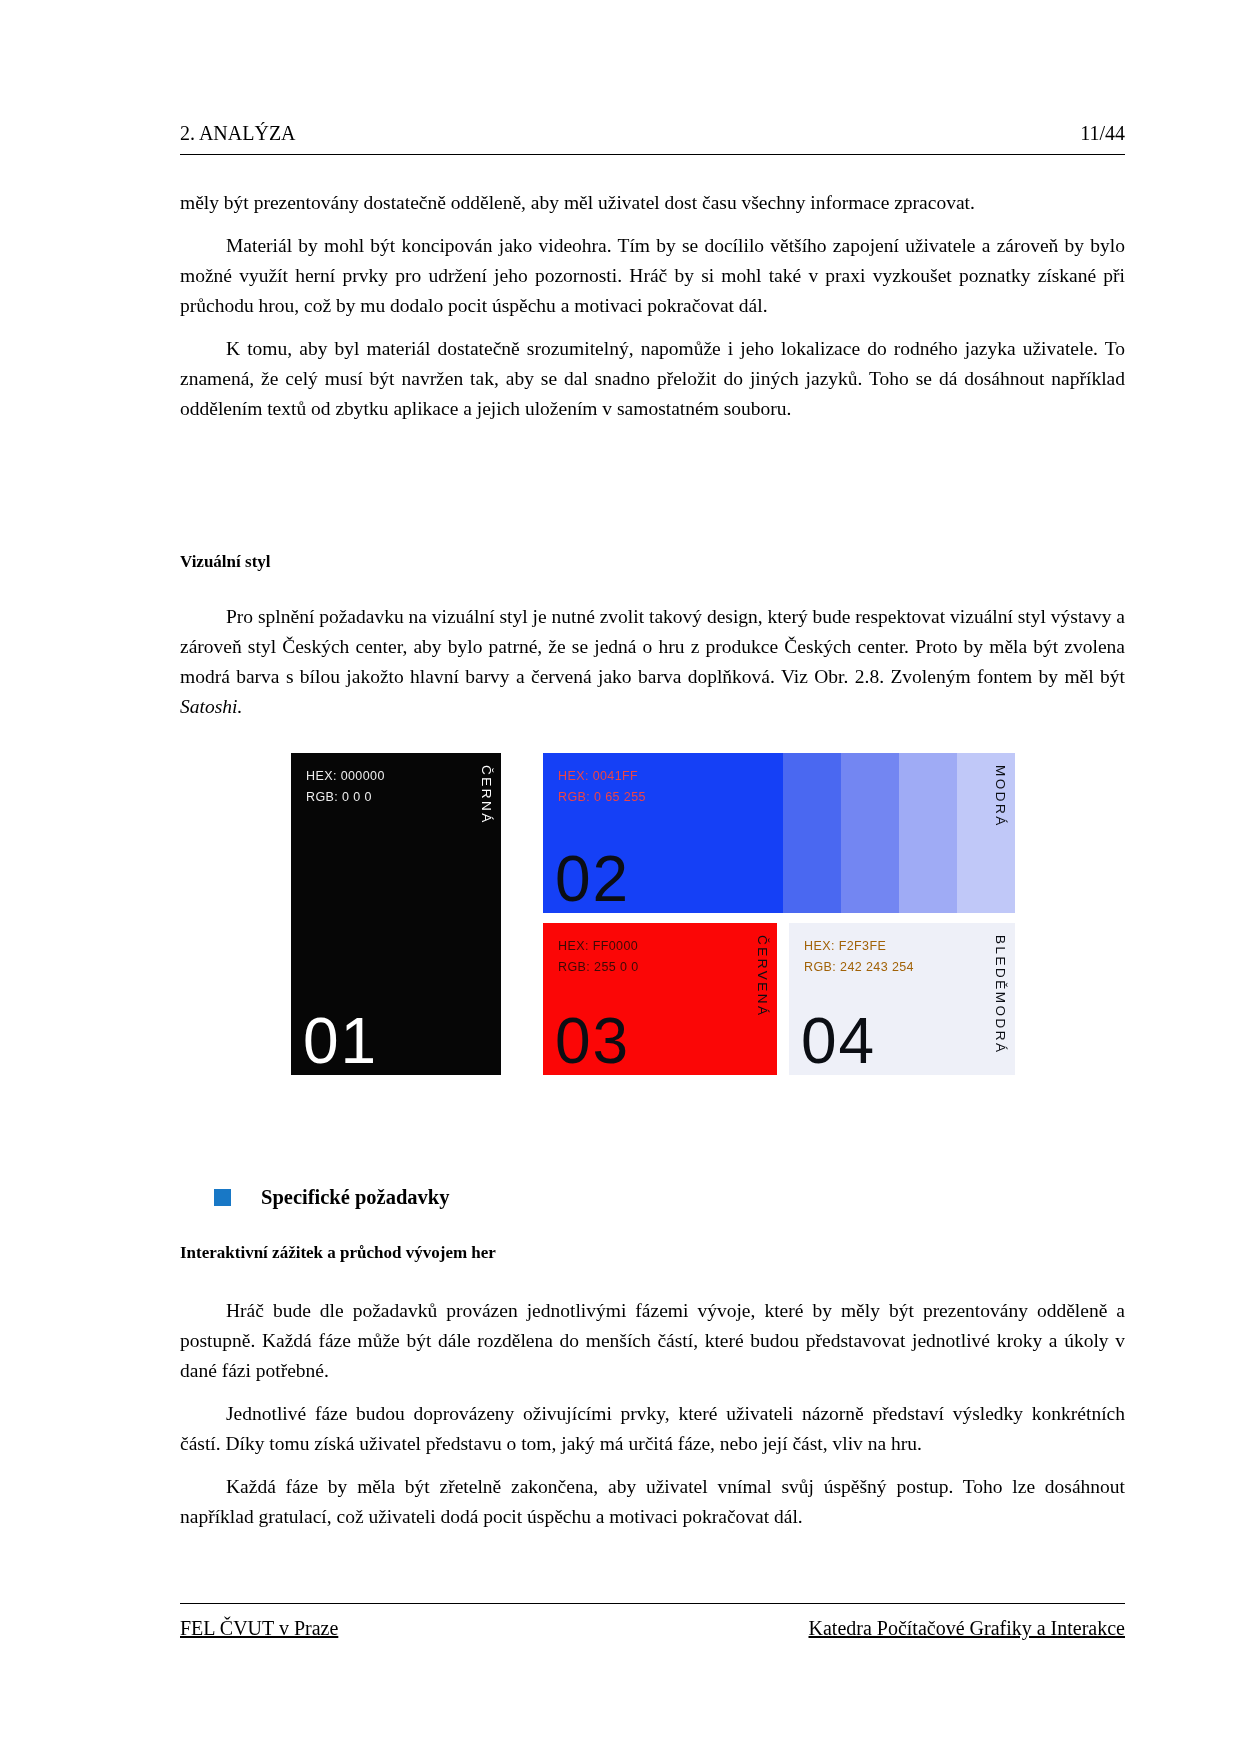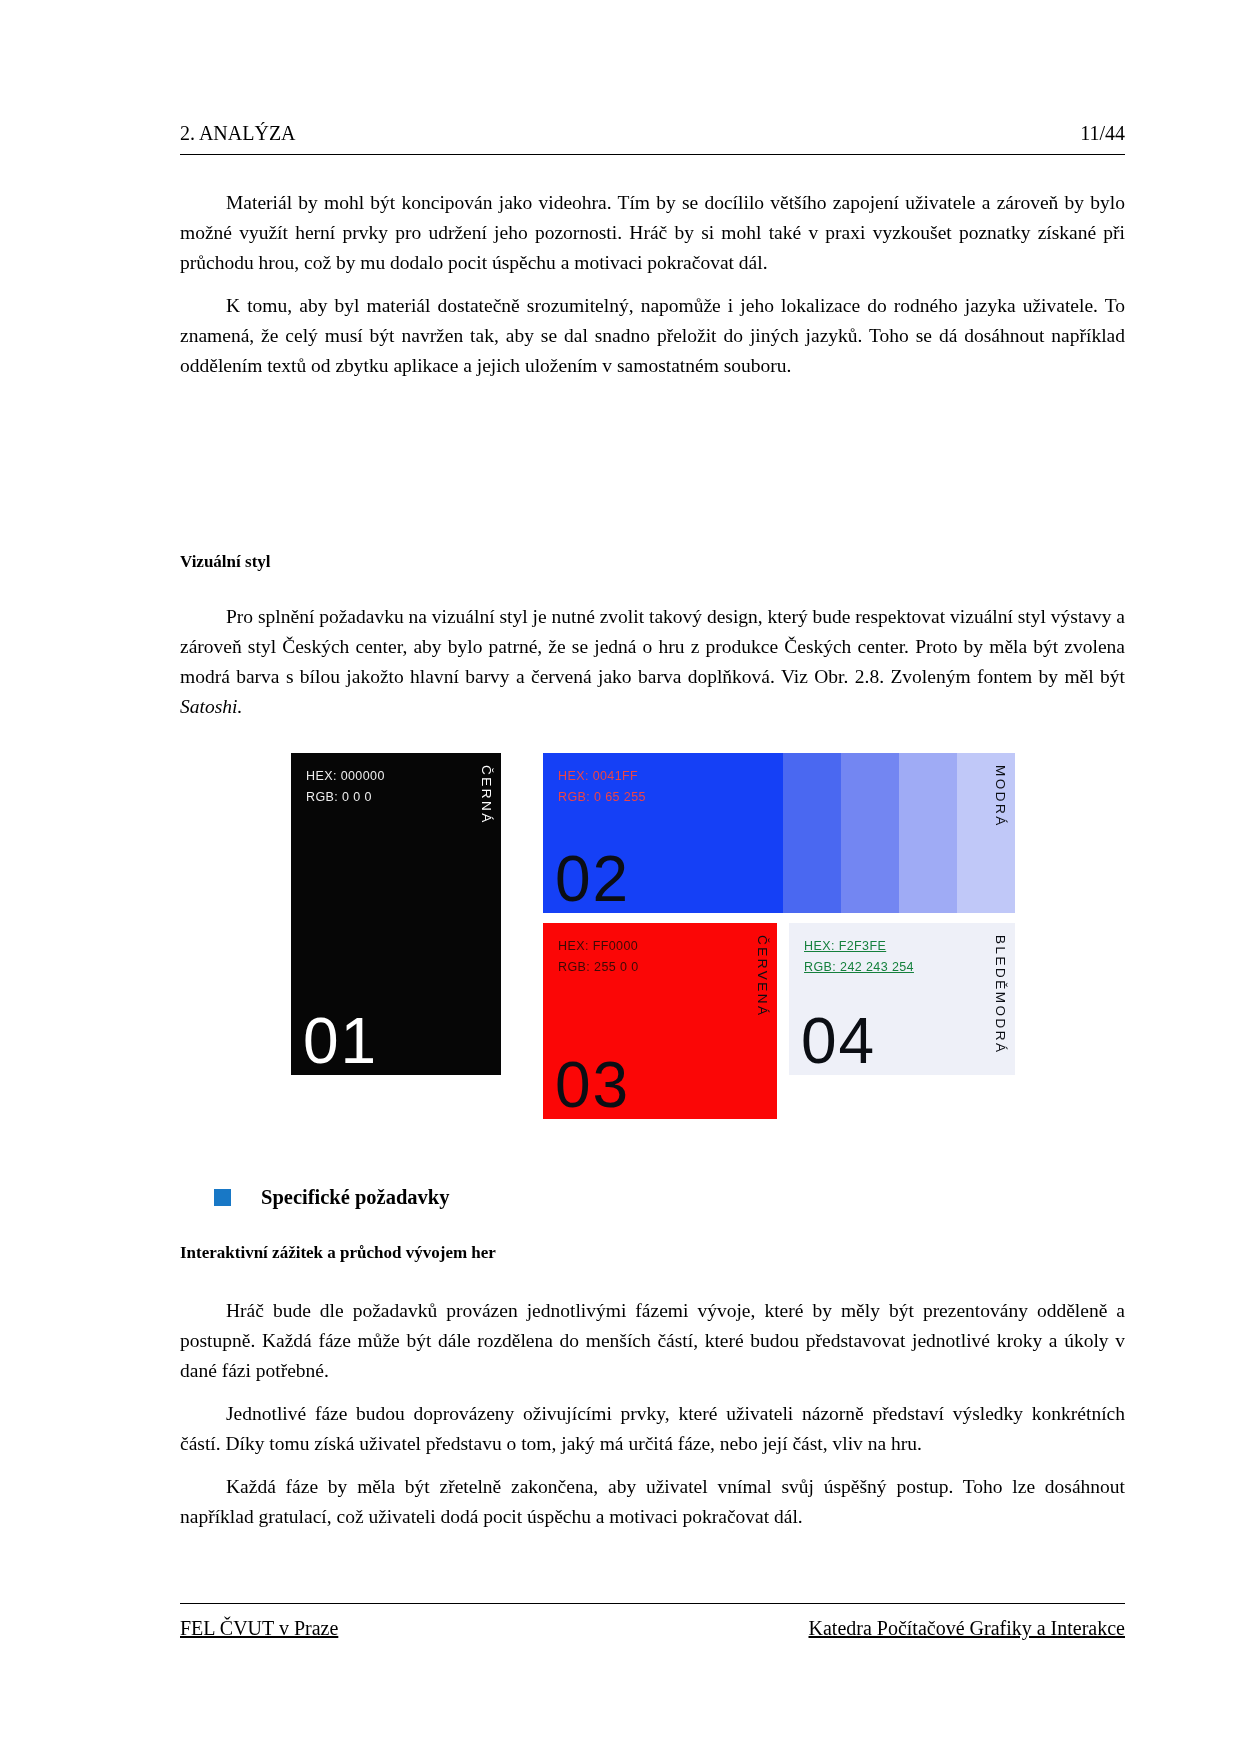--- a/index.html
+++ b/index.html
@@ -55,21 +55,21 @@
   .bulletsq{width:17px;height:17px;flex:none;}
   .bulletrow .lbl{
     font-size:20.5px;font-weight:bold;
     margin-left:30px;
   }
   
   .palette{position:absolute;left:291px;top:753px;width:724px;height:322px;}
   .swatch{position:absolute;overflow:hidden;}
   .sw-black{left:0;top:0;width:210px;height:322px;}
   .sw-blue {left:252px;top:0;width:472px;height:160px;display:flex;}
-  .sw-red  {left:252px;top:170px;width:234px;height:196px;}
+  .sw-red  {left:252px;top:170px;width:234px;height:152px;}
   .sw-pale {left:498px;top:170px;width:226px;height:152px;}
   .sw-blue .mainfill{width:240px;flex:none;height:100%;}
   .sw-blue .shade{flex:1;height:100%;}
   .hexinfo{
     position:absolute;top:13px;left:15px;
     font-family:"Liberation Sans",sans-serif;
     font-size:12.5px;line-height:1.65;
     letter-spacing:0.4px;
     white-space:pre-line;
   }
@@ -83,39 +83,40 @@
   .bignum{
     position:absolute;bottom:2px;left:12px;
     font-family:"Liberation Sans",sans-serif;
     font-weight:300;
     font-size:64px;line-height:1;
     letter-spacing:2px;
   }
   .tx-light{color:#ededed;}
   .tx-darkblue{color:#ef4444;}
   .tx-darkred{color:#3c0a05;}
-  .tx-gray{color:#15803d;text-decoration:underline;}
+  .tx-gray{color:#a16207;}
   .tx-white{color:#fff;}
   .tx-black{color:#0b0e14;}
   .caption{
     position:absolute;left:180px;top:1094px;width:945px;
     text-align:center;font-size:19.5px;
   }
 </style>
 </head>
 <body>
 
 <div class="page">
 
   <div class="runhead">
     <span>2. ANALÝZA</span>
     <span>11/44</span>
   </div>
 
   <div class="textblock b1">
+    <p class="noindent">měly být prezentovány dostatečně odděleně, aby měl uživatel dost času všechny informace zpracovat.</p>
     <p>Materiál by mohl být koncipován jako videohra. Tím by se docílilo většího zapojení uživatele a zároveň by bylo možné využít herní prvky pro udržení jeho pozornosti. Hráč by si mohl také v praxi vyzkoušet poznatky získané při průchodu hrou, což by mu dodalo pocit úspěchu a motivaci pokračovat dál.</p>
     <p>K tomu, aby byl materiál dostatečně srozumitelný, napomůže i jeho lokalizace do rodného jazyka uživatele. To znamená, že celý musí být navržen tak, aby se dal snadno přeložit do jiných jazyků. Toho se dá dosáhnout například oddělením textů od zbytku aplikace a jejich uložením v samostatném souboru.</p>
   </div>
 
   <div class="secheading h-visual">Vizuální styl</div>
 
   <div class="textblock b2">
     <p><span>Pro splnění požadavku na vizuální styl je nutné zvolit takový design, který bude respektovat vizuální styl výstavy a zároveň styl Českých center, aby bylo patrné, že se jedná o hru z produkce Českých center. Proto by měla být zvolena modrá barva s bílou jakožto hlavní barvy a červená jako barva doplňková. Viz Obr. 2.8. Zvoleným fontem by měl být </span><span class="em">Satoshi.</span></p>
   </div>
 

